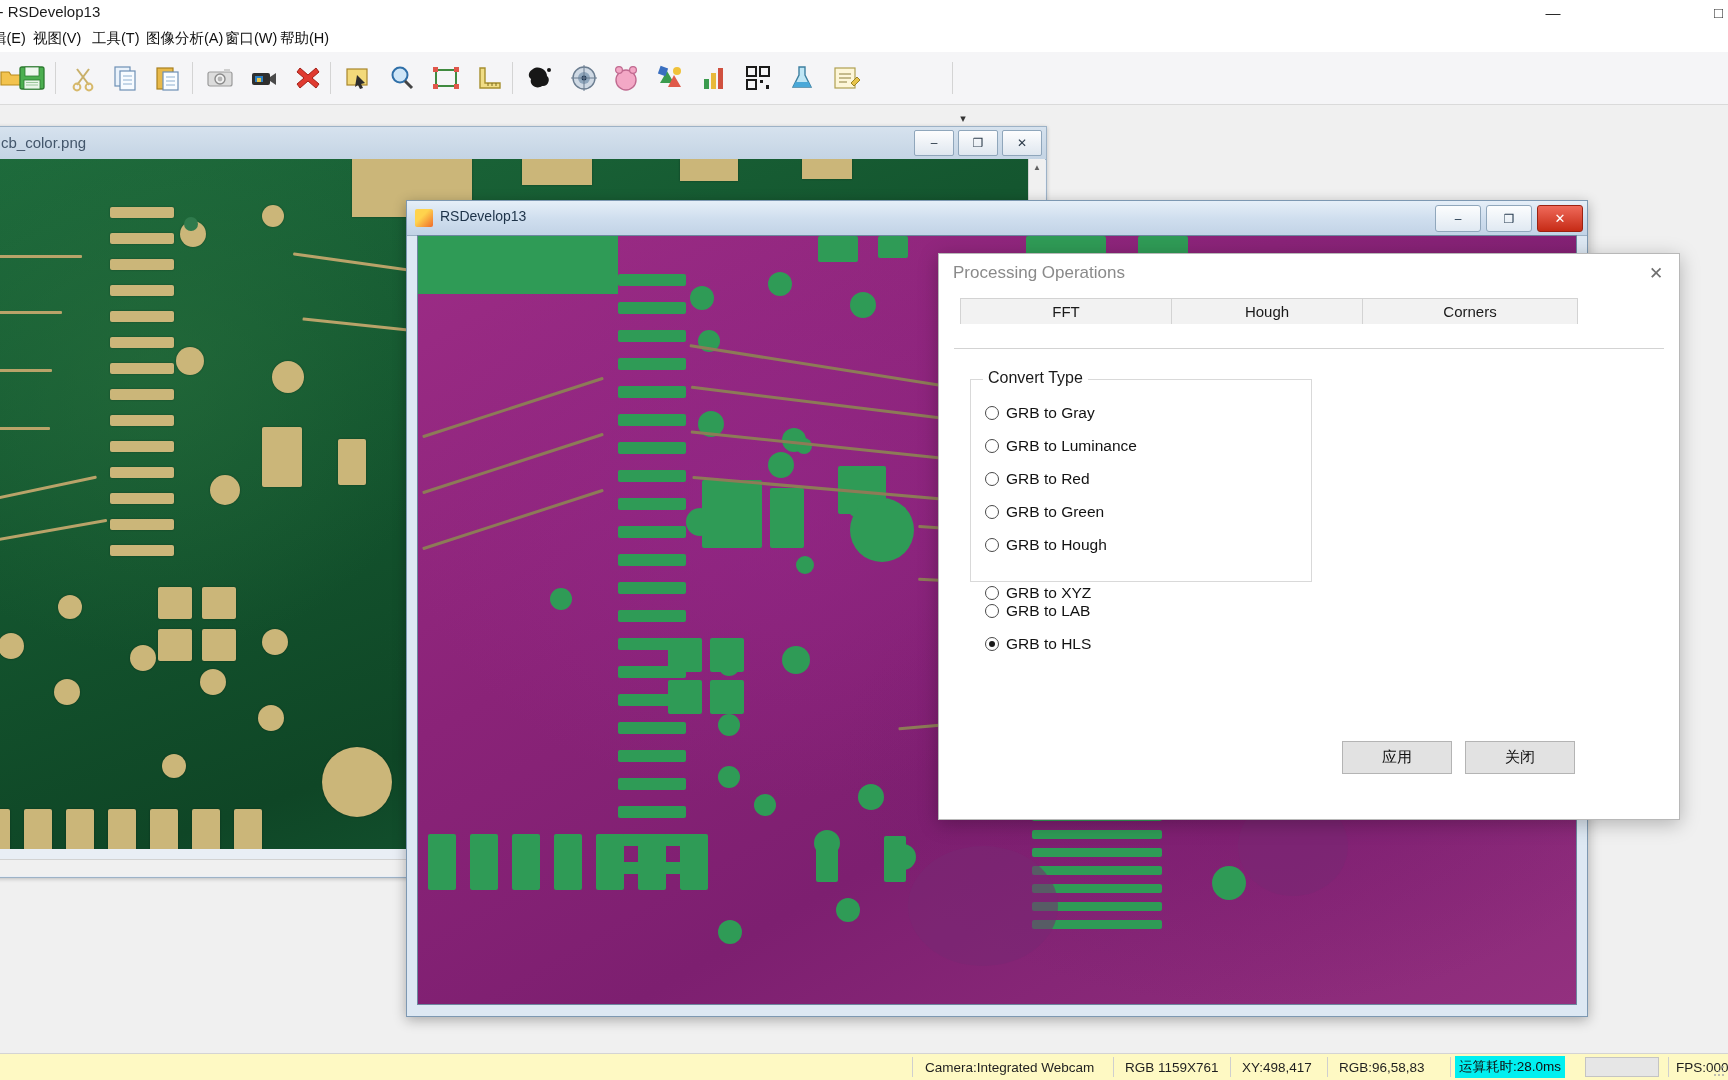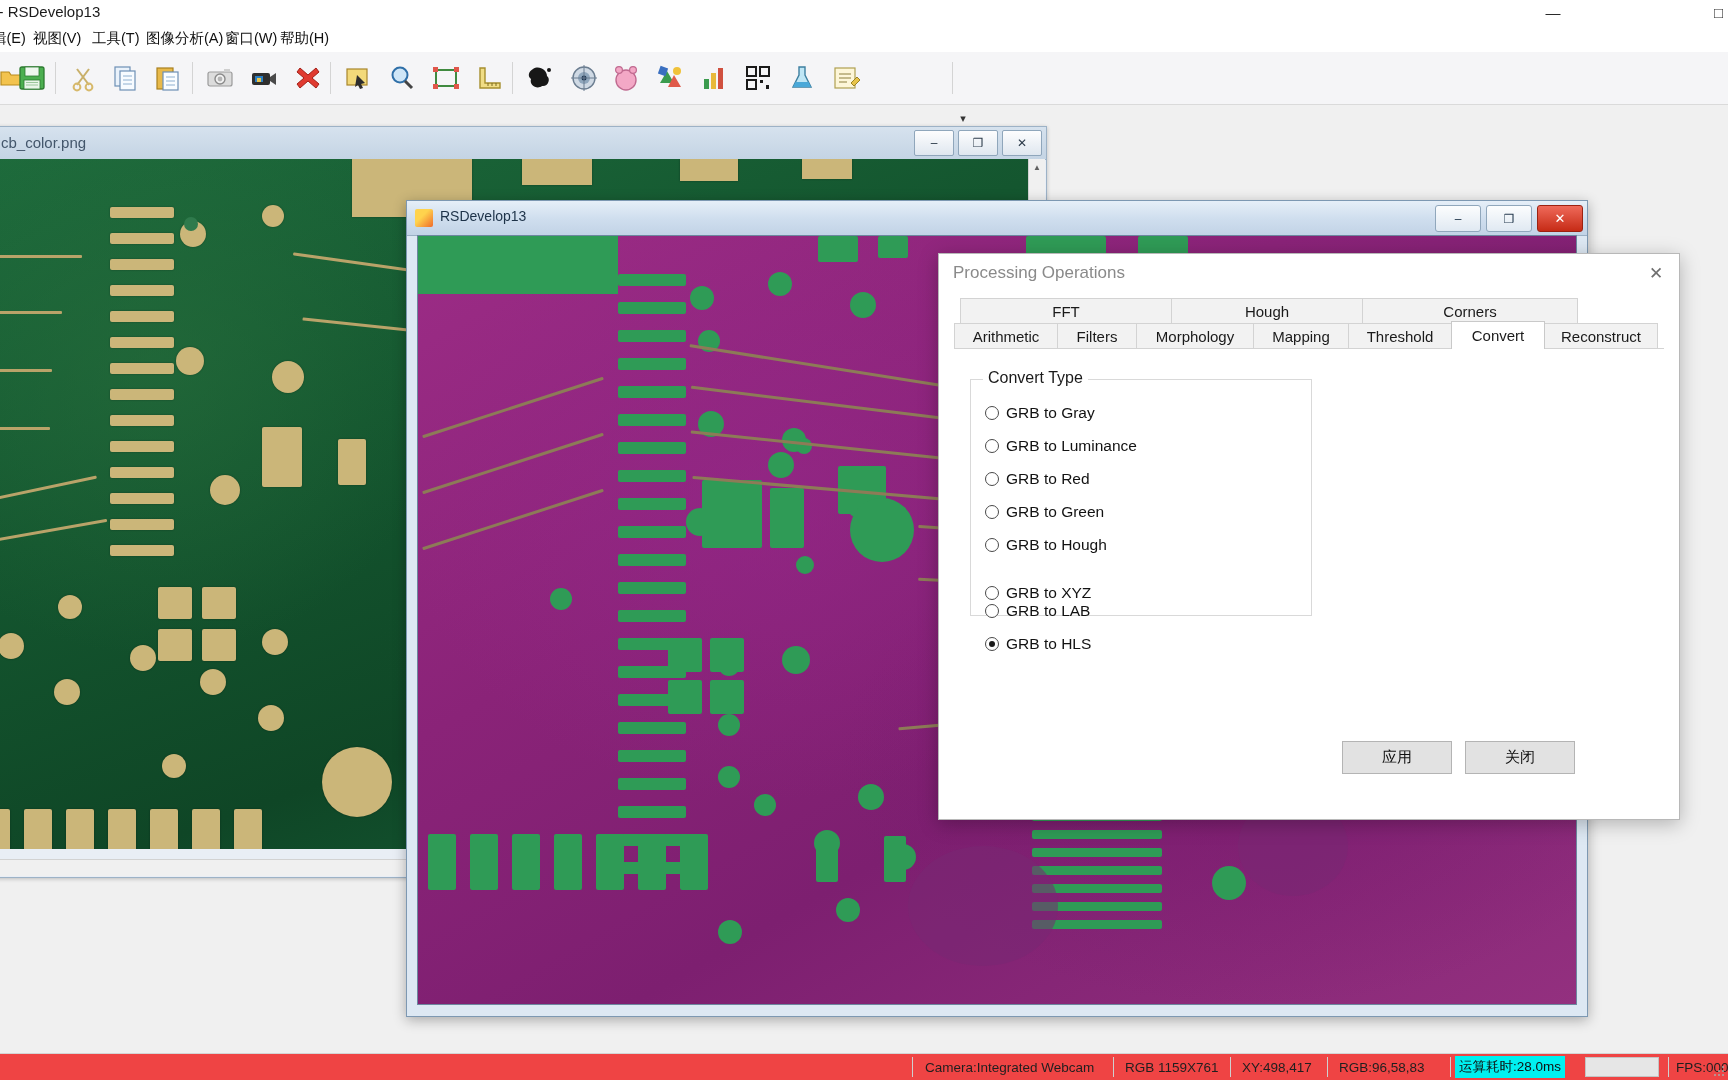--- a/index.html
+++ b/index.html
@@ -236,21 +236,21 @@
   .groupbox {
     position: absolute;
     border: 1px solid #d9d9d9;
     box-sizing: border-box;
   }
   .groupbox-label {
     position: absolute; left: 12px; top: -11px;
     background: #ffffff; padding: 0 5px;
     font-size: 16px; color: #1a1a1a; white-space: nowrap;
   }
-  #convert-group { left: 16px; top: 30px; width: 342px; height: 237px; padding-left: 40px; }
+  #convert-group { left: 16px; top: 30px; width: 342px; height: 203px; padding-left: 40px; }
   #source-group  { left: 16px; top: 325px; width: 283px; height: 95px; }
 
   .radio-row {
     position: absolute; left: 14px;
     display: flex; align-items: center;
     font-size: 15.5px; color: #121212; white-space: nowrap;
   }
   .radio-mark {
     width: 14px; height: 14px; border-radius: 50%;
     border: 1.4px solid #4a4a4a; background: #fff;
@@ -275,21 +275,21 @@
     display: flex; align-items: center; justify-content: center;
     font-size: 15px; color: #0f0f0f;
     box-sizing: border-box;
   }
   #apply-button { left: 388px; }
   #close-button { left: 511px; }
 
   
   .statusbar {
     position: absolute; left: 0; bottom: 0; width: 1728px; height: 26px;
-    background: #ef4444;
+    background: #fef9c3;
     border-top: 1px solid #d4d4d4;
     font-size: 13.5px; color: #1f1f1f;
   }
   .sb-cell {
     position: absolute; top: 4px; height: 18px;
     display: flex; align-items: center;
     white-space: nowrap;
   }
   .sb-div {
     position: absolute; top: 3px; width: 1px; height: 20px; background: #cfcfcf;
@@ -694,29 +694,20 @@
 
   <div class="dialog">
     <div class="dlg-title">Processing Operations</div>
     <div class="dlg-close">✕</div>
 
     <div class="tabstrip">
       <div class="tabrow r1">
         <div class="tab" style="width:212px">FFT</div>
         <div class="tab" style="width:192px">Hough</div>
         <div class="tab" style="width:216px">Corners</div>
-      </div>
-      <div class="tabrow r2">
-        <div class="tab" style="width:104px">Arithmetic</div>
-        <div class="tab" style="width:80px">Filters</div>
-        <div class="tab" style="width:118px">Morphology</div>
-        <div class="tab" style="width:96px">Mapping</div>
-        <div class="tab" style="width:104px">Threshold</div>
-        <div class="tab active" style="width:94px">Convert</div>
-        <div class="tab" style="width:114px">Reconstruct</div>
       </div>
     </div>
 
     <div class="tabpanel">
 
       <div class="groupbox" id="convert-group">
         <div class="groupbox-label">Convert Type</div>
 
         <div class="radio-row" style="top:24px">
           <span class="radio-mark"></span>

